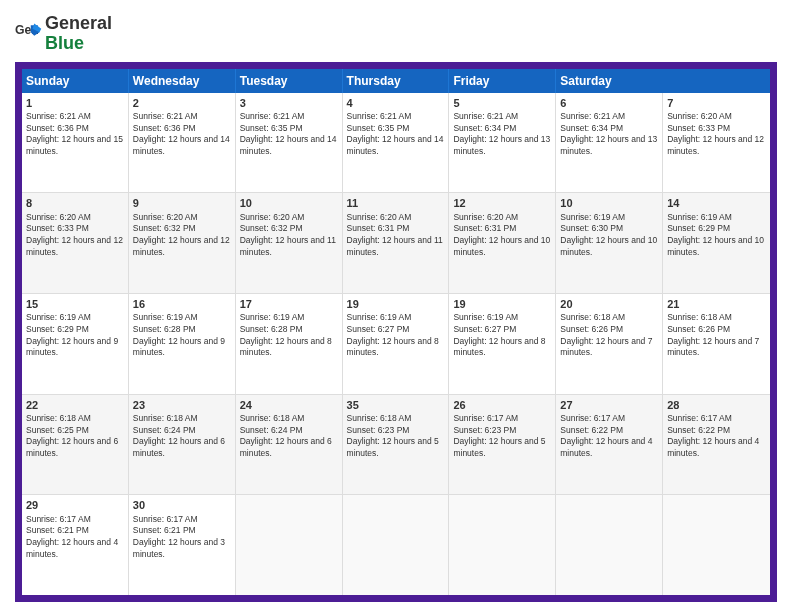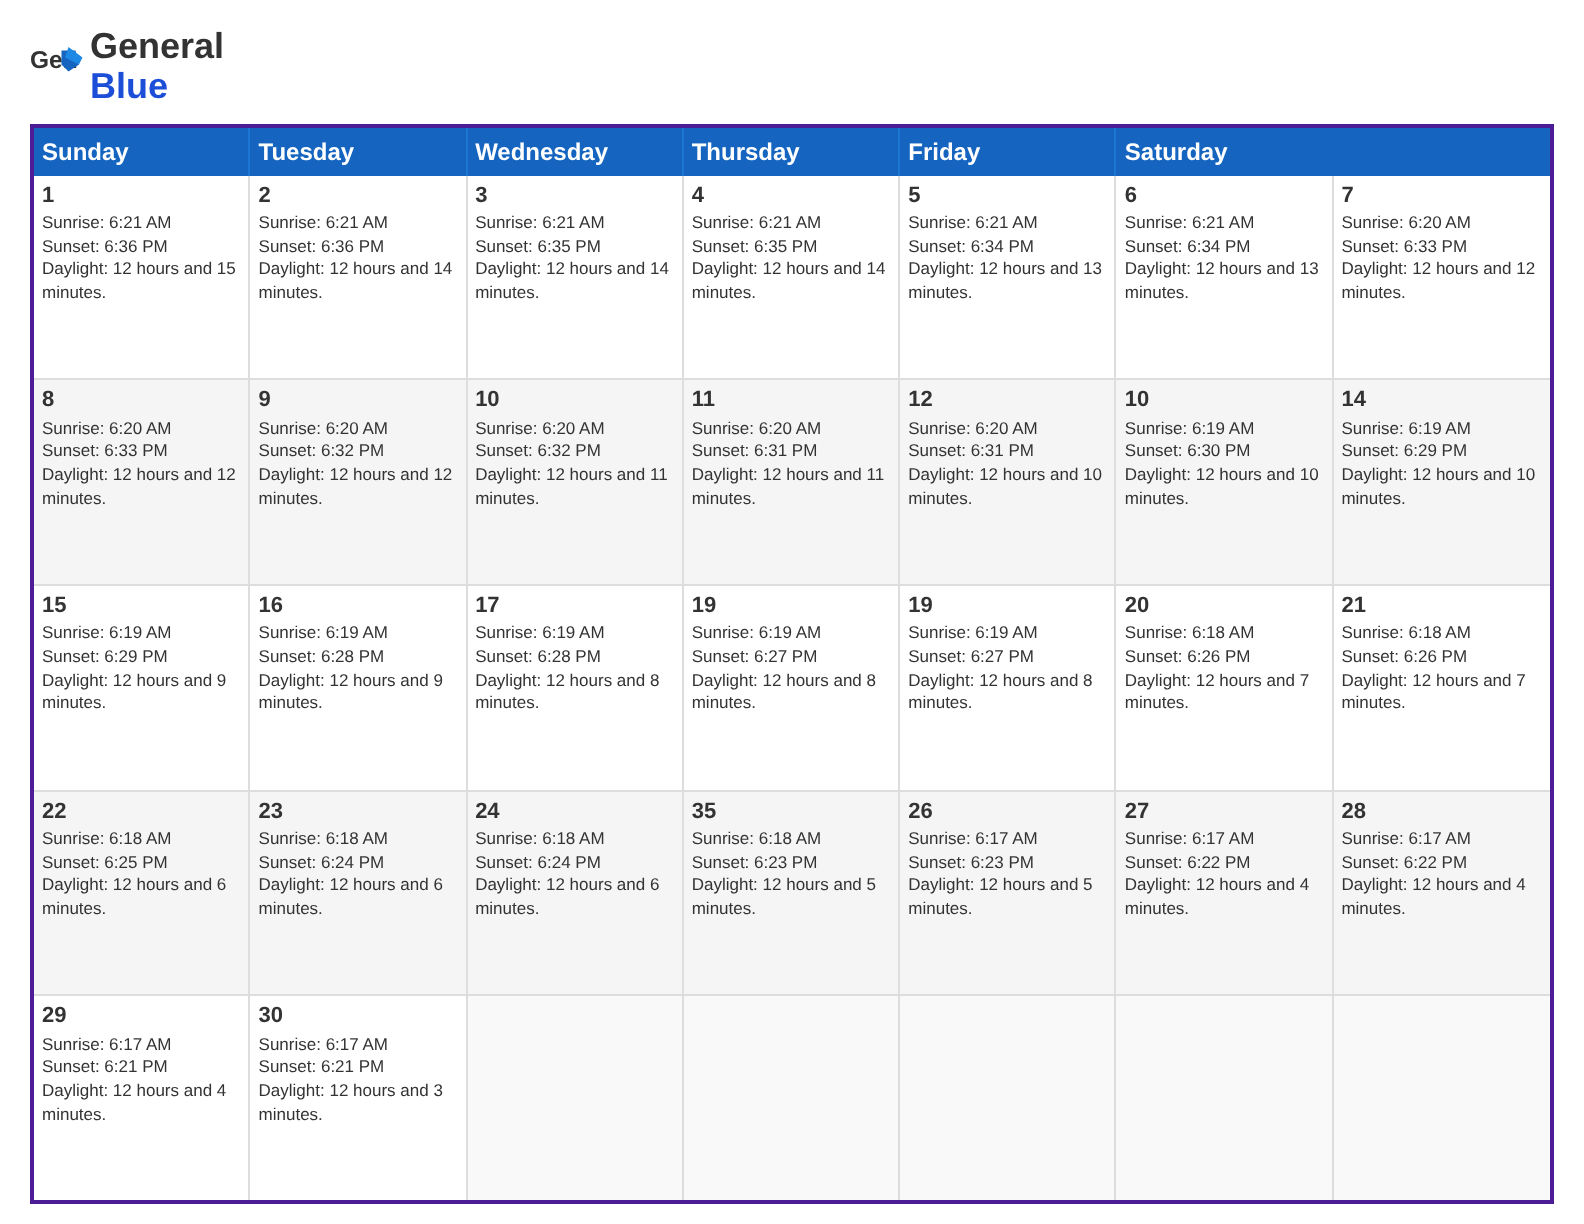--- a/index.html
+++ b/index.html
@@ -27,21 +27,21 @@
       display: flex;
       align-items: center;
       margin-top: 4px;
     }
     .logo-text {
       font-size: 18px;
       font-weight: bold;
       color: #333;
       line-height: 1.1;
     }
-    .logo-text .blue { color: #1d4ed8; }
+    .logo-text .blue { color: #15803d; }
     .logo-icon {
       width: 28px;
       height: 28px;
       margin-right: 2px;
     }
     .title-block {
       text-align: right;
     }
     .title-block h1 {
       font-size: 32px;
@@ -50,21 +50,21 @@
     }
     .title-block h2 {
       font-size: 16px;
       color: #555;
       font-weight: normal;
     }
     .calendar {
       flex: 1;
       display: flex;
       flex-direction: column;
-      border: 2px solid #4c1d95;
+      border: 7px solid #4c1d95;
     }
     .cal-header {
       display: grid;
       grid-template-columns: repeat(7, 1fr);
       background: #1565c0;
     }
     .cal-header-cell {
       color: #fff;
       font-size: 12px;
       font-weight: bold;
@@ -131,22 +131,22 @@
     </div>
     <div class="title-block">
       <h1></h1>
       <h2></h2>
     </div>
   </div>
 
   <div class="calendar">
     <div class="cal-header">
     <div class="cal-header-cell">Sunday</div>
+        <div class="cal-header-cell">Wednesday</div>
         <div class="cal-header-cell">Tuesday</div>
-        <div class="cal-header-cell">Wednesday</div>
         <div class="cal-header-cell">Thursday</div>
         <div class="cal-header-cell">Friday</div>
         <div class="cal-header-cell">Saturday</div>
       </div>
     <div class="cal-body">
     <div class="cal-row">
           <div class="cal-cell">
         <span class="day-num">1</span>
         <span class="info">Sunrise: 6:21 AM</span><br>
         <span class="info">Sunset: 6:36 PM</span><br>

